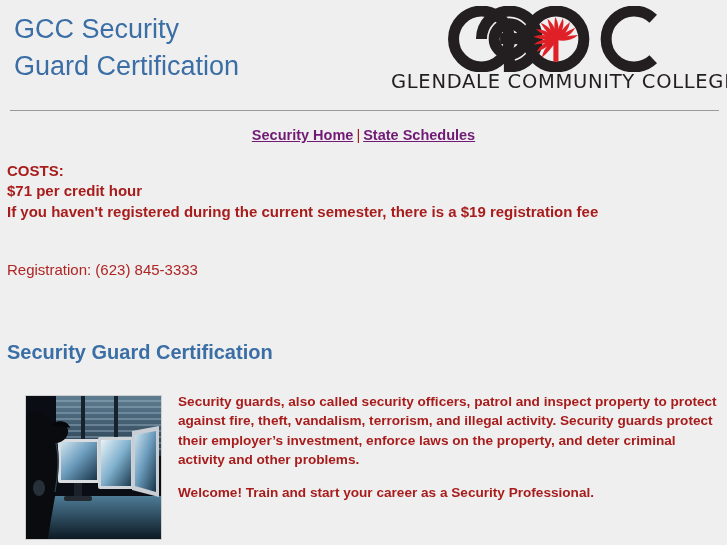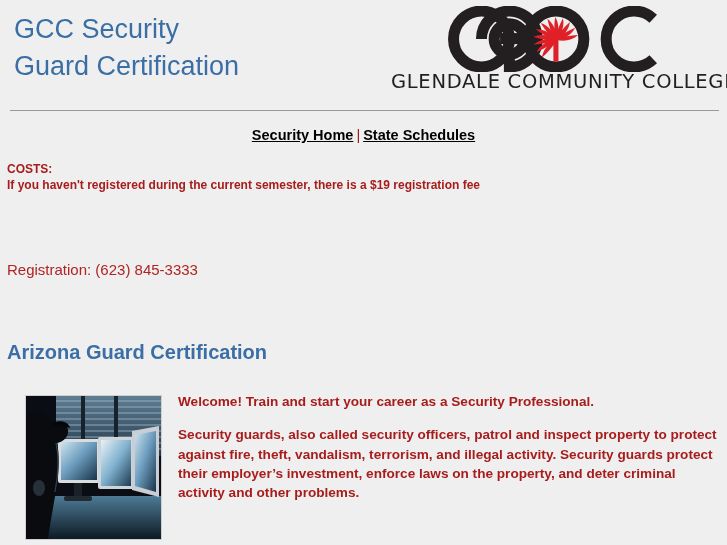--- a/index.html
+++ b/index.html
@@ -69,36 +69,36 @@
   .nav {
     position: absolute;
     left: 0;
     right: 0;
     top: 127px;
     text-align: center;
     font-size: 14.5px;
     font-weight: bold;
   }
   .nav a {
-    color: #000000;
+    color: #701a75;
     text-decoration: underline;
   }
   .nav-sep {
     color: #a31515;
     font-weight: normal;
     padding: 0 3px;
   }
 
   
   .costs {
     position: absolute;
     left: 7px;
     top: 161px;
     color: #a81c1c;
-    font-size: 12px;
+    font-size: 15px;
     font-weight: bold;
     line-height: 1.36;
   }
   .costs div { white-space: nowrap; }
 
   .registration {
     position: absolute;
     left: 7px;
     top: 261px;
     color: #b02424;
@@ -196,26 +196,27 @@
 
   <hr class="header-rule">
 </div>
 
 <div class="nav">
   <a href="#">Security Home</a><span class="nav-sep">|</span><a href="#">State Schedules</a>
 </div>
 
 <div class="costs">
   <div>COSTS:</div>
+  <div>$71 per credit hour</div>
   <div>If you haven't registered during the current semester, there is a $19 registration fee</div>
 </div>
 
 <div class="registration">Registration: (623) 845-3333</div>
 
-<div class="section-heading">Arizona Guard Certification</div>
+<div class="section-heading">Security Guard Certification</div>
 
 <div class="content">
 
   <div class="photo">
     <svg width="135" height="143" viewBox="0 0 135 143">
       <defs>
         <linearGradient id="scr1" x1="0" y1="0" x2="1" y2="1">
           <stop offset="0%" stop-color="#cfe3ee"></stop>
           <stop offset="45%" stop-color="#6f9fc0"></stop>
           <stop offset="100%" stop-color="#183449"></stop>
@@ -278,16 +279,16 @@
 
       <path d="M27,27 C34,23 43,26 44,32 C40,31 33,29 27,30 Z" fill="#05070a"></path>
 
       <ellipse cx="13" cy="92" rx="6" ry="8" fill="#2b3741" opacity="0.85"></ellipse>
 
       <path d="M30,47 C33,60 32,80 29,96" fill="none" stroke="#3e5c72" stroke-width="1.2" opacity="0.7"></path>
     </svg>
   </div>
 
   <div class="body-text">
+    <p>Security guards, also called security officers, patrol and inspect property to protect against fire, theft, vandalism, terrorism, and illegal activity.  Security guards protect their employer’s investment, enforce laws on the property, and deter criminal activity and other problems.</p>
     <p>Welcome! Train and start your career as a Security Professional.</p>
-    <p>Security guards, also called security officers, patrol and inspect property to protect against fire, theft, vandalism, terrorism, and illegal activity.  Security guards protect their employer’s investment, enforce laws on the property, and deter criminal activity and other problems.</p>
   </div>
 </div>
 
 </body></html>

